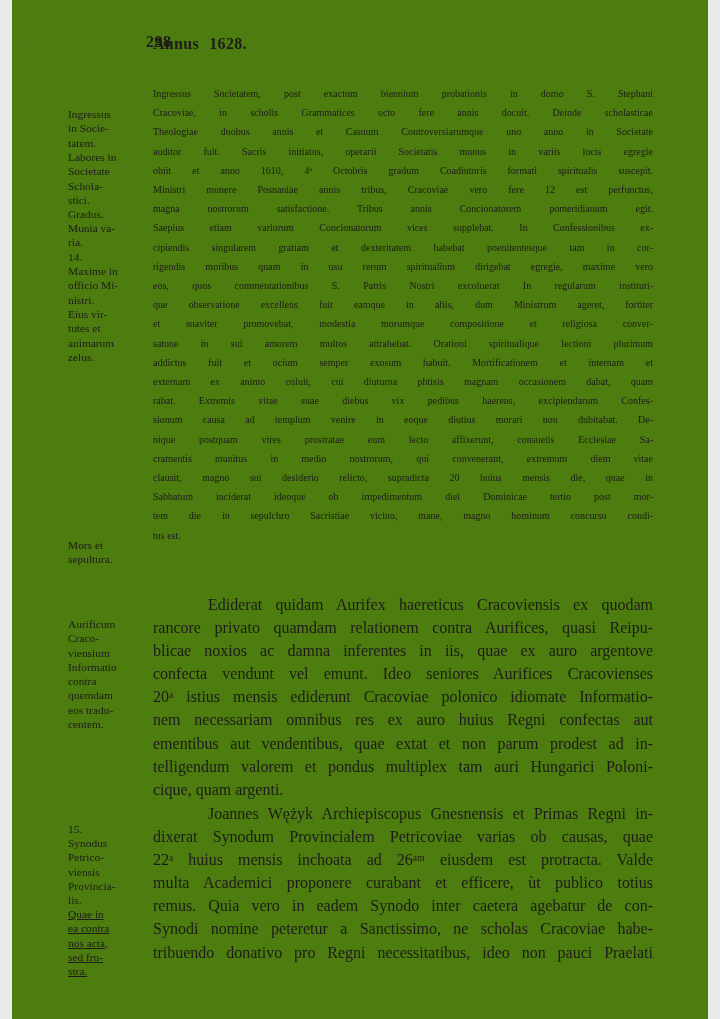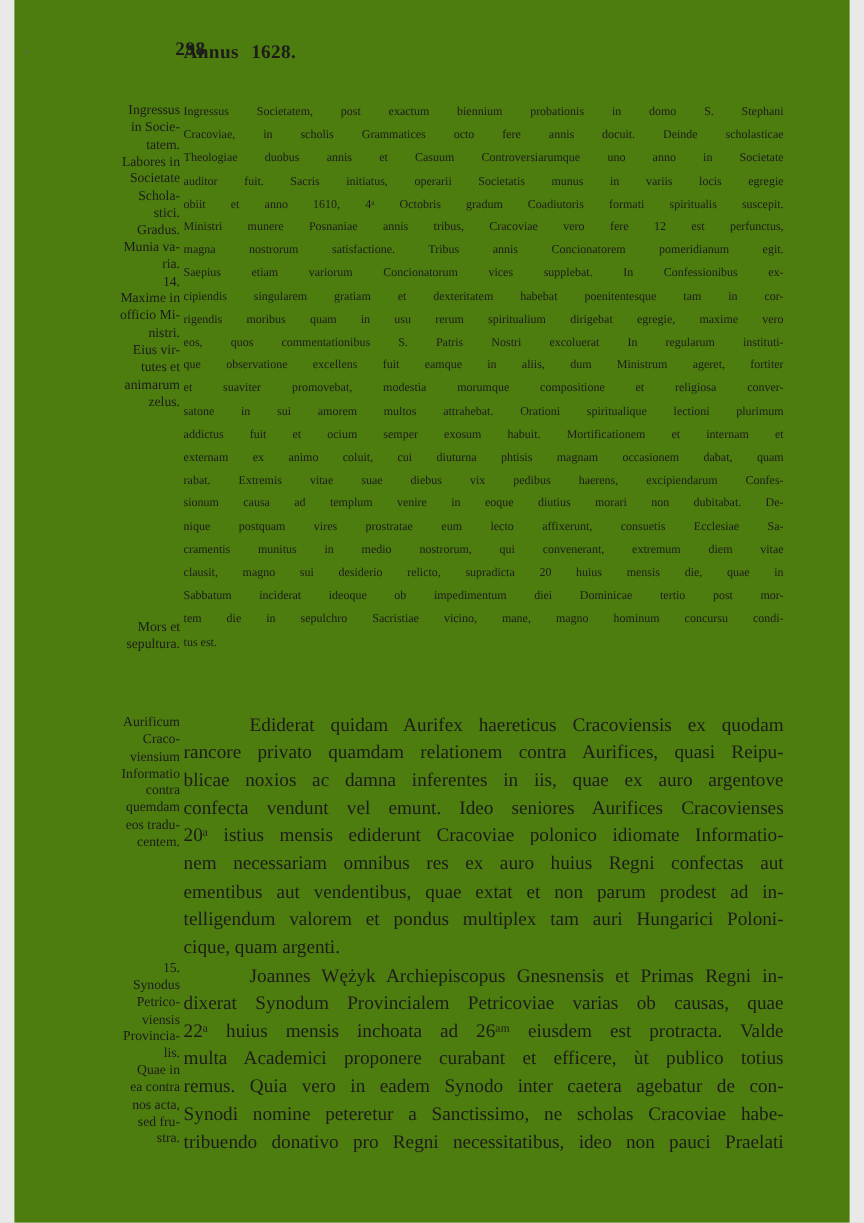--- a/index.html
+++ b/index.html
@@ -18,21 +18,21 @@
   }
   .running-title {
     position:absolute; left:141px; top:35px; width:500px;
     text-align:left; font-weight:bold; font-size:16px;
     word-spacing:6px; letter-spacing:0.3px;
   }
   .marginalia-column {
     position:absolute; left:56px; top:0; width:82px;
     font-size:11.4px;
   }
-  .margin-note { position:absolute; left:0; width:100%; text-align:right; }
+  .margin-note { position:absolute; left:0; width:100%; text-align:left;margin-top:22px; }
   .margin-line { line-height:14.3px; white-space:nowrap; }
   .paragraph {
     position:absolute; left:141px; width:500px;
   }
   .para-small { font-size:10px; line-height:19.2px; }
   .para-large { font-size:16px; line-height:23.1px; }
   .line {
     text-align:justify;
     text-align-last:justify;
     white-space:nowrap;
@@ -106,21 +106,21 @@
       <div class="margin-note" style="top: 800px;">
         <div class="margin-line">15.</div>
       </div>
       <div class="margin-note" style="top: 814px;">
         <div class="margin-line">Synodus</div>
         <div class="margin-line">Petrico-</div>
         <div class="margin-line">viensis</div>
         <div class="margin-line">Provincia-</div>
         <div class="margin-line">lis.</div>
       </div>
-      <div class="margin-note" style="top: 885px;">
+      <div class="margin-note" style="top: 885px; text-decoration: underline;">
         <div class="margin-line">Quae in</div>
         <div class="margin-line">ea contra</div>
         <div class="margin-line">nos acta,</div>
         <div class="margin-line">sed fru-</div>
         <div class="margin-line">stra.</div>
       </div>
     </div>
 
   <div class="paragraph para-small" style="top: 84px;">
       <div class="line">Ingressus Societatem, post exactum biennium probationis in domo S. Stephani</div>

